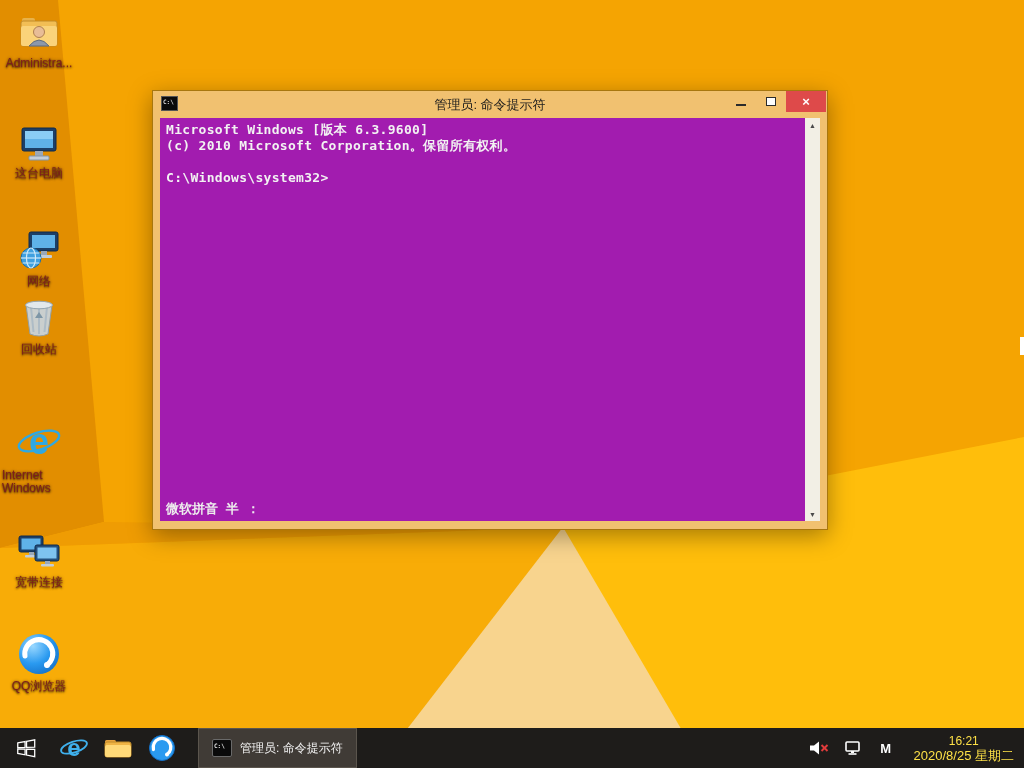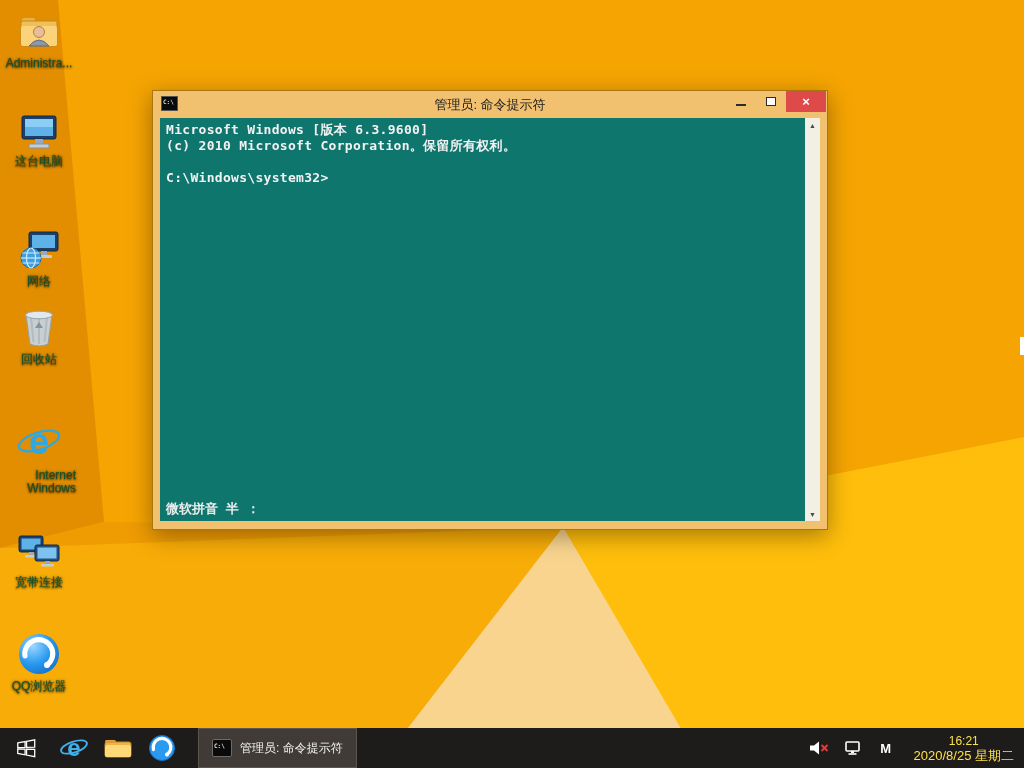--- a/index.html
+++ b/index.html
@@ -4,36 +4,36 @@
 <style>
   * { margin:0; padding:0; box-sizing:border-box; }
   html,body { width:1024px; height:768px; overflow:hidden; }
   body { position:relative; font-family:"Liberation Sans", sans-serif; background:#F5A402; }
 
   
   .wallpaper { position:absolute; inset:0; }
 
   
   .dicon { position:absolute; left:1px; width:76px; display:flex; flex-direction:column; align-items:center; gap:3px; cursor:default; }
-  .dicon .lbl { font-size:12px; line-height:13px; color:#14532d; text-align:right; text-shadow:0 1px 2px rgba(0,0,0,.7), 0 0 3px rgba(0,0,0,.5); max-width:74px; }
+  .dicon .lbl { font-size:12px; line-height:13px; color:#7f1d1d; text-align:left; text-shadow:0 1px 2px rgba(0,0,0,.7), 0 0 3px rgba(0,0,0,.5); max-width:74px; }
 
   
   .cmdwin { position:absolute; left:152px; top:90px; width:676px; height:440px;
             background:#F1C170; border:1px solid #A8770F; box-shadow:0 6px 22px rgba(0,0,0,.35); }
   .titlebar { position:absolute; left:0; right:0; top:0; height:27px; }
   .titlebar .title { position:absolute; left:0; right:0; top:5px; text-align:center; font-size:13px; color:#1c1c1c; }
   .cmdico { position:absolute; left:8px; top:5px; width:17px; height:15px; background:#0a0a0a; border:1px solid #555;
             color:#dcdcdc; font:bold 6px "DejaVu Sans Mono", monospace; padding:1px 1px; overflow:hidden; }
   .capbtns { position:absolute; right:1px; top:0; display:flex; }
   .capbtn { width:30px; height:21px; display:flex; align-items:center; justify-content:center; cursor:pointer; }
   .minbar { width:10px; height:2px; background:#2b2b2b; margin-top:6px; }
   .maxrect { width:10px; height:9px; background:#fdfdfd; border:1px solid #2b2b2b; }
   .capbtn.close { width:40px; background:#DE4A4A; color:#fff; font-size:13px; font-weight:bold; }
 
-  .term { position:absolute; left:7px; right:7px; top:27px; bottom:8px; background:#0f766e; }
+  .term { position:absolute; left:7px; right:7px; top:27px; bottom:8px; background:#a21caf; }
   .termtext { position:absolute; left:0; top:0; right:16px; padding:4px 6px;
               font:bold 13px "DejaVu Sans Mono", monospace; color:#F2F2F2; letter-spacing:.3px; }
   .tline { min-height:16px; line-height:16px; white-space:pre; }
   .ime { position:absolute; left:6px; bottom:3px; font:bold 13px "DejaVu Sans Mono", monospace; color:#EDEDED; }
   .sbar { position:absolute; right:0; top:0; bottom:0; width:15px; background:#F2EFE5; display:flex; flex-direction:column; justify-content:space-between; }
   .sarr { height:14px; display:flex; align-items:center; justify-content:center; font-size:7px; color:#4a4a4a; cursor:pointer; }
 
   
   .taskbar { position:absolute; left:0; right:0; bottom:0; height:40px; background:#1E1C1A; display:flex; align-items:center; }
   .tbtn { height:40px; display:flex; align-items:center; justify-content:center; cursor:pointer; }
@@ -71,21 +71,21 @@
   <svg width="42" height="44" viewBox="0 0 42 44">
     <rect x="4" y="8" width="13" height="7" rx="2" fill="#E8B24A"></rect>
     <rect x="3" y="11" width="36" height="25" rx="2" fill="#F2BE55" stroke="#C08A28"></rect>
     <rect x="3" y="16" width="36" height="20" rx="2" fill="#FAD37A"></rect>
     <circle cx="21" cy="22" r="5.5" fill="#E8BD97" stroke="#B08050"></circle>
     <path d="M11,36 Q21,24 31,36 Z" fill="#8C98AA" stroke="#5F6B7C"></path>
   </svg>
   <span class="lbl">Administra...</span>
 </div>
 
-<div class="dicon" style="top:110px">
+<div class="dicon" style="top:122px">
   <svg width="42" height="42" viewBox="0 0 42 42">
     <rect x="4" y="6" width="34" height="23" rx="2" fill="#1D3F66" stroke="#0F2A4C"></rect>
     <rect x="7" y="9" width="28" height="17" fill="#5FB2E8"></rect>
     <rect x="7" y="9" width="28" height="8" fill="#8ACDF5"></rect>
     <rect x="17" y="29" width="8" height="5" fill="#9AA8B8"></rect>
     <rect x="11" y="34" width="20" height="4" rx="1" fill="#C2CDD8" stroke="#8494A4"></rect>
   </svg>
   <span class="lbl">这台电脑</span>
 </div>
 
@@ -97,21 +97,21 @@
     <rect x="19" y="27" width="16" height="3" rx="1" fill="#C2CDD8"></rect>
     <circle cx="14" cy="30" r="10" fill="#3FA0E0" stroke="#1E6FA8"></circle>
     <ellipse cx="14" cy="30" rx="4.5" ry="10" fill="none" stroke="#CFEAFA" stroke-width="1.2"></ellipse>
     <line x1="4" y1="30" x2="24" y2="30" stroke="#CFEAFA" stroke-width="1.2"></line>
     <line x1="5.5" y1="25" x2="22.5" y2="25" stroke="#CFEAFA" stroke-width="1"></line>
     <line x1="5.5" y1="35" x2="22.5" y2="35" stroke="#CFEAFA" stroke-width="1"></line>
   </svg>
   <span class="lbl">网络</span>
 </div>
 
-<div class="dicon" style="top:306px">
+<div class="dicon" style="top:296px">
   <svg width="42" height="44" viewBox="0 0 42 44">
     <path d="M8,9 L12,38 Q21,42 30,38 L34,9 Z" fill="#C9D3DA" stroke="#8FA0AC" opacity="0.95"></path>
     <path d="M13,11 L15.5,36" stroke="#AEBCC6" stroke-width="2" fill="none"></path>
     <path d="M21,12 L21,38" stroke="#AEBCC6" stroke-width="2" fill="none"></path>
     <path d="M29,11 L26.5,36" stroke="#AEBCC6" stroke-width="2" fill="none"></path>
     <ellipse cx="21" cy="9" rx="13.5" ry="3.8" fill="#E2E8EC" stroke="#93A4B0"></ellipse>
     <path d="M17,22 l4,-6 l4,6 z" fill="#7E96A6"></path>
   </svg>
   <span class="lbl">回收站</span>
 </div>

